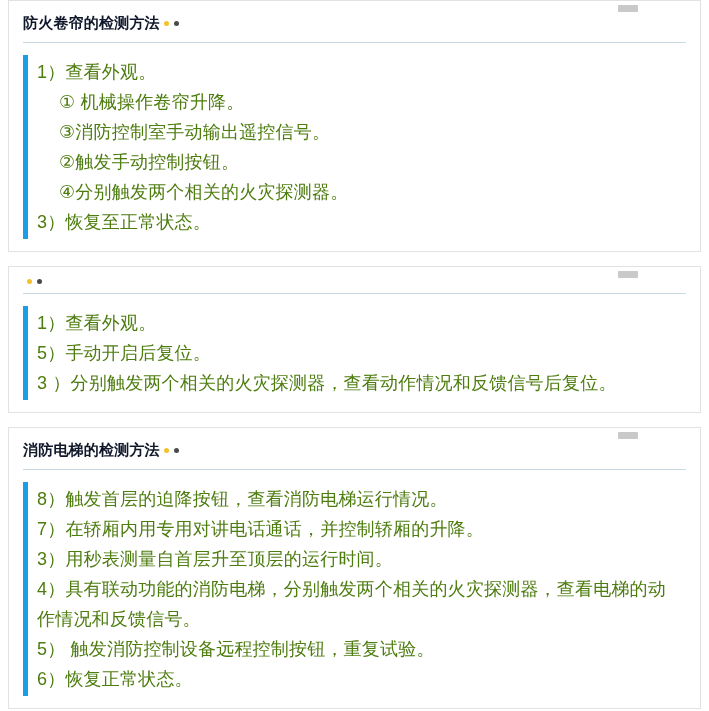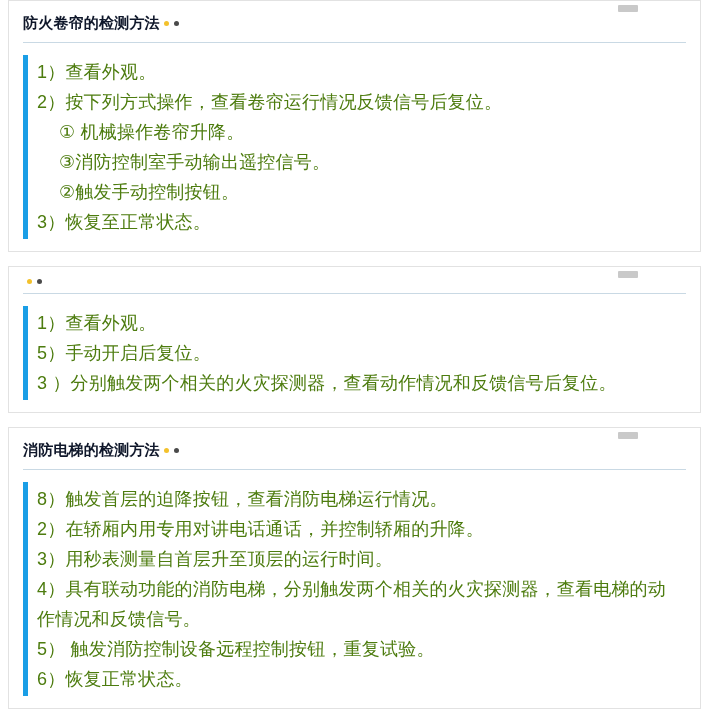--- a/index.html
+++ b/index.html
@@ -99,24 +99,24 @@
       <span class="card-title">防火卷帘的检测方法</span>
       <span class="dot-group">
         <span class="dot yellow"></span>
         <span class="dot dark"></span>
       </span>
     </div>
     <div class="title-rule"></div>
     <div class="card-body">
       <div class="blue-bar"></div>
       <div class="line">1）查看外观。</div>
-      <div class="line">2）按下列方式操作，查看卷帘运行情况反馈信号后复位。</div>
       <div class="line indent">① 机械操作卷帘升降。</div>
       <div class="line indent">③消防控制室手动输出遥控信号。</div>
       <div class="line indent">②触发手动控制按钮。</div>
+      <div class="line indent">④分别触发两个相关的火灾探测器。</div>
       <div class="line">3）恢复至正常状态。</div>
     </div>
   </div>
 
   <div class="card">
     <div class="card-top-tab"></div>
     <div class="card-header">
       <span class="dot-group">
         <span class="dot yellow"></span>
         <span class="dot dark"></span>
@@ -137,21 +137,21 @@
       <span class="card-title">消防电梯的检测方法</span>
       <span class="dot-group">
         <span class="dot yellow"></span>
         <span class="dot dark"></span>
       </span>
     </div>
     <div class="title-rule"></div>
     <div class="card-body">
       <div class="blue-bar"></div>
       <div class="line">8）触发首层的迫降按钮，查看消防电梯运行情况。</div>
-      <div class="line">2）在轿厢内用专用对讲电话通话，并控制轿厢的升降。</div>
+      <div class="line">7）在轿厢内用专用对讲电话通话，并控制轿厢的升降。</div>
       <div class="line">3）用秒表测量自首层升至顶层的运行时间。</div>
       <div class="line">4）具有联动功能的消防电梯，分别触发两个相关的火灾探测器，查看电梯的动作情况和反馈信号。</div>
       <div class="line">5） 触发消防控制设备远程控制按钮，重复试验。</div>
       <div class="line">6）恢复正常状态。</div>
     </div>
   </div>
 
 </div>
 
 </body></html>

